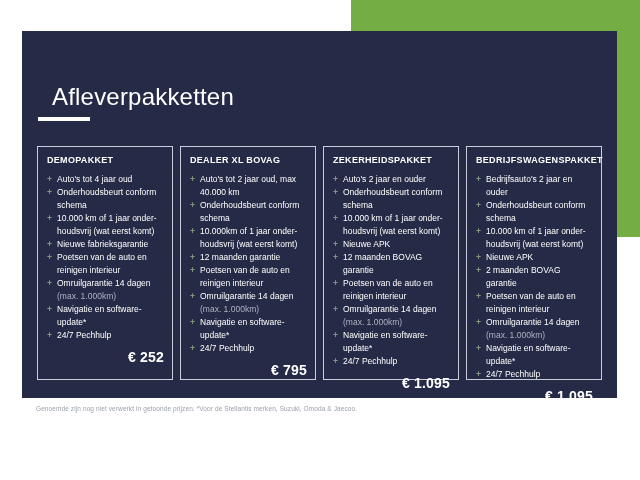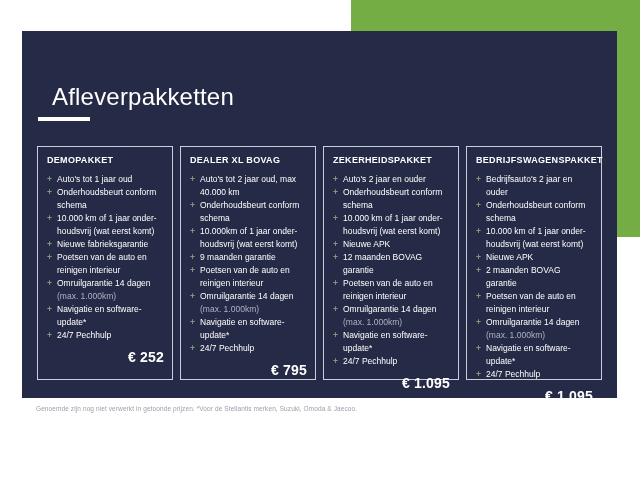--- a/index.html
+++ b/index.html
@@ -122,21 +122,21 @@
 <div class="navy-panel">
   <h1 class="slide-title">Afleverpakketten</h1>
   <div class="title-underline"></div>
   <div class="packages-row">
   <div class="package-card">
     <div class="package-title">DEMOPAKKET</div>
     <ul class="package-items">
 
     <li class="package-item">
         <span class="plus-marker">+</span>
-        <span>Auto's tot 1 jaar oud</span>
+        <span>Auto's tot 4 jaar oud</span>
       </li>
           <li class="package-item">
         <span class="plus-marker">+</span>
         <span>Onderhoudsbeurt conform schema</span>
       </li>
           <li class="package-item">
         <span class="plus-marker">+</span>
         <span>10.000 km of 1 jaar onder-houdsvrij (wat eerst komt)</span>
       </li>
           <li class="package-item">
@@ -174,21 +174,21 @@
           <li class="package-item">
         <span class="plus-marker">+</span>
         <span>Onderhoudsbeurt conform schema</span>
       </li>
           <li class="package-item">
         <span class="plus-marker">+</span>
         <span>10.000km of 1 jaar onder-houdsvrij (wat eerst komt)</span>
       </li>
           <li class="package-item">
         <span class="plus-marker">+</span>
-        <span>9 maanden garantie</span>
+        <span>12 maanden garantie</span>
       </li>
           <li class="package-item">
         <span class="plus-marker">+</span>
         <span>Poetsen van de auto en reinigen interieur</span>
       </li>
           <li class="package-item">
         <span class="plus-marker">+</span>
         <span>Omruilgarantie 14 dagen</span>
       <span class="item-note"> (max. 1.000km)</span></li>
           <li class="package-item">

